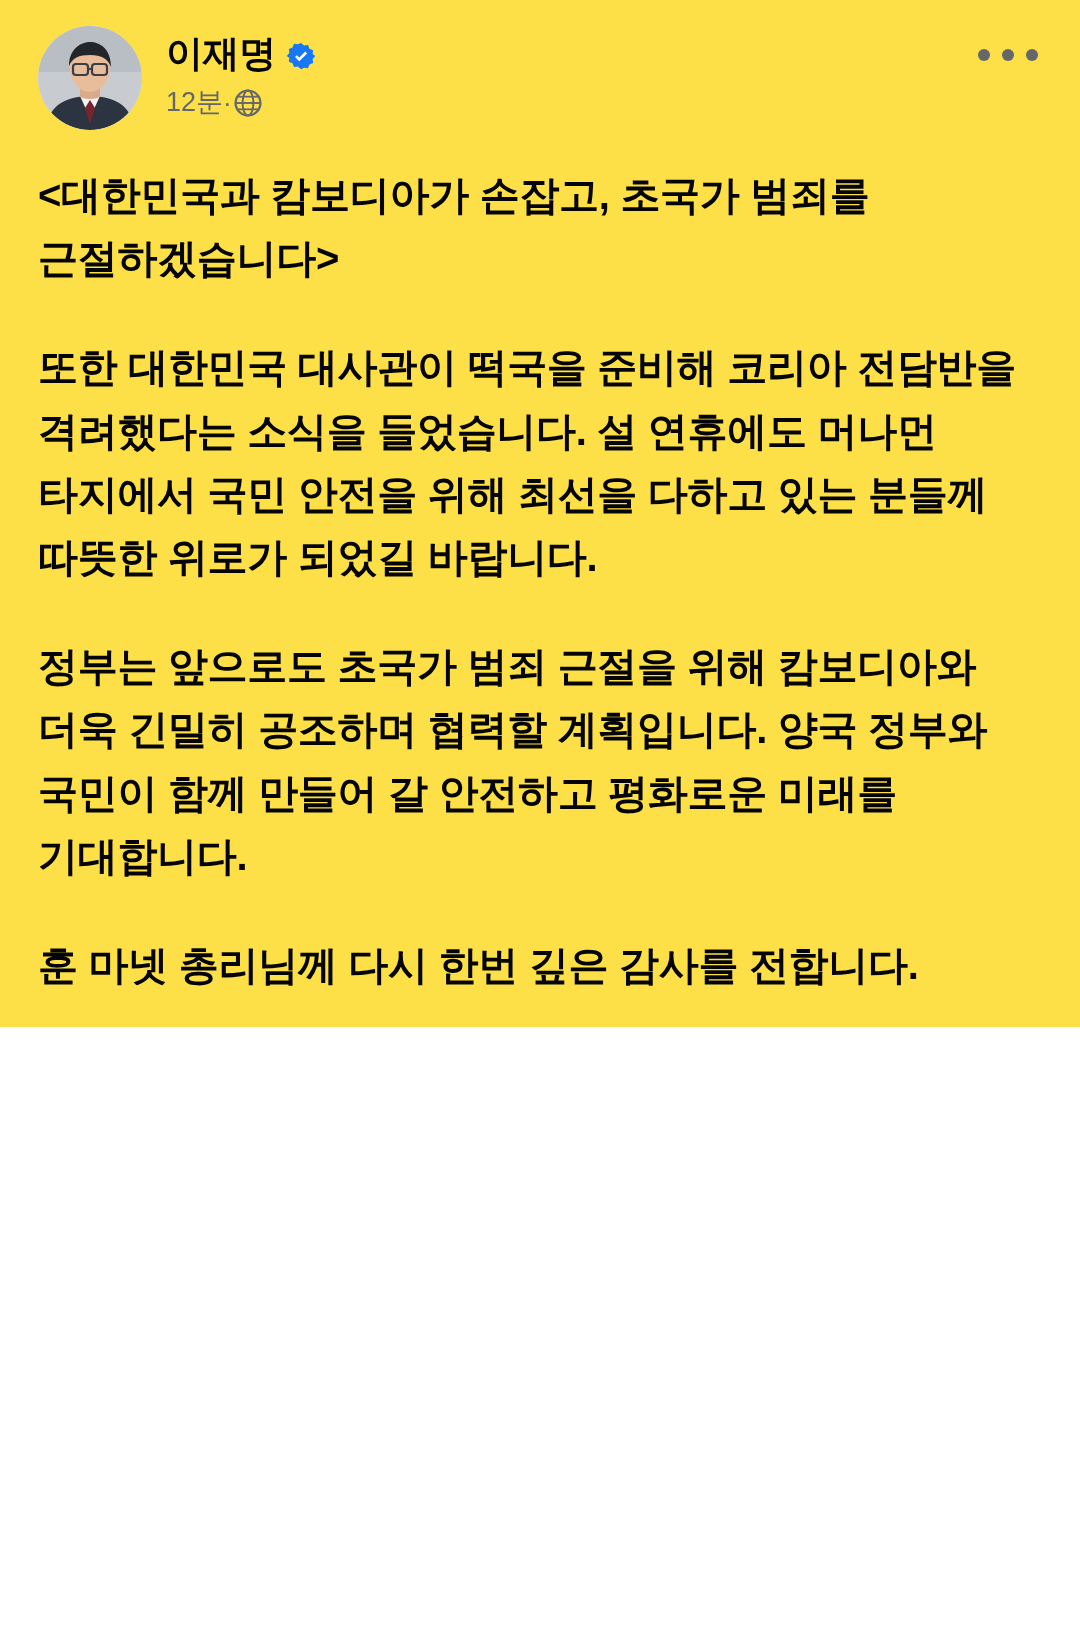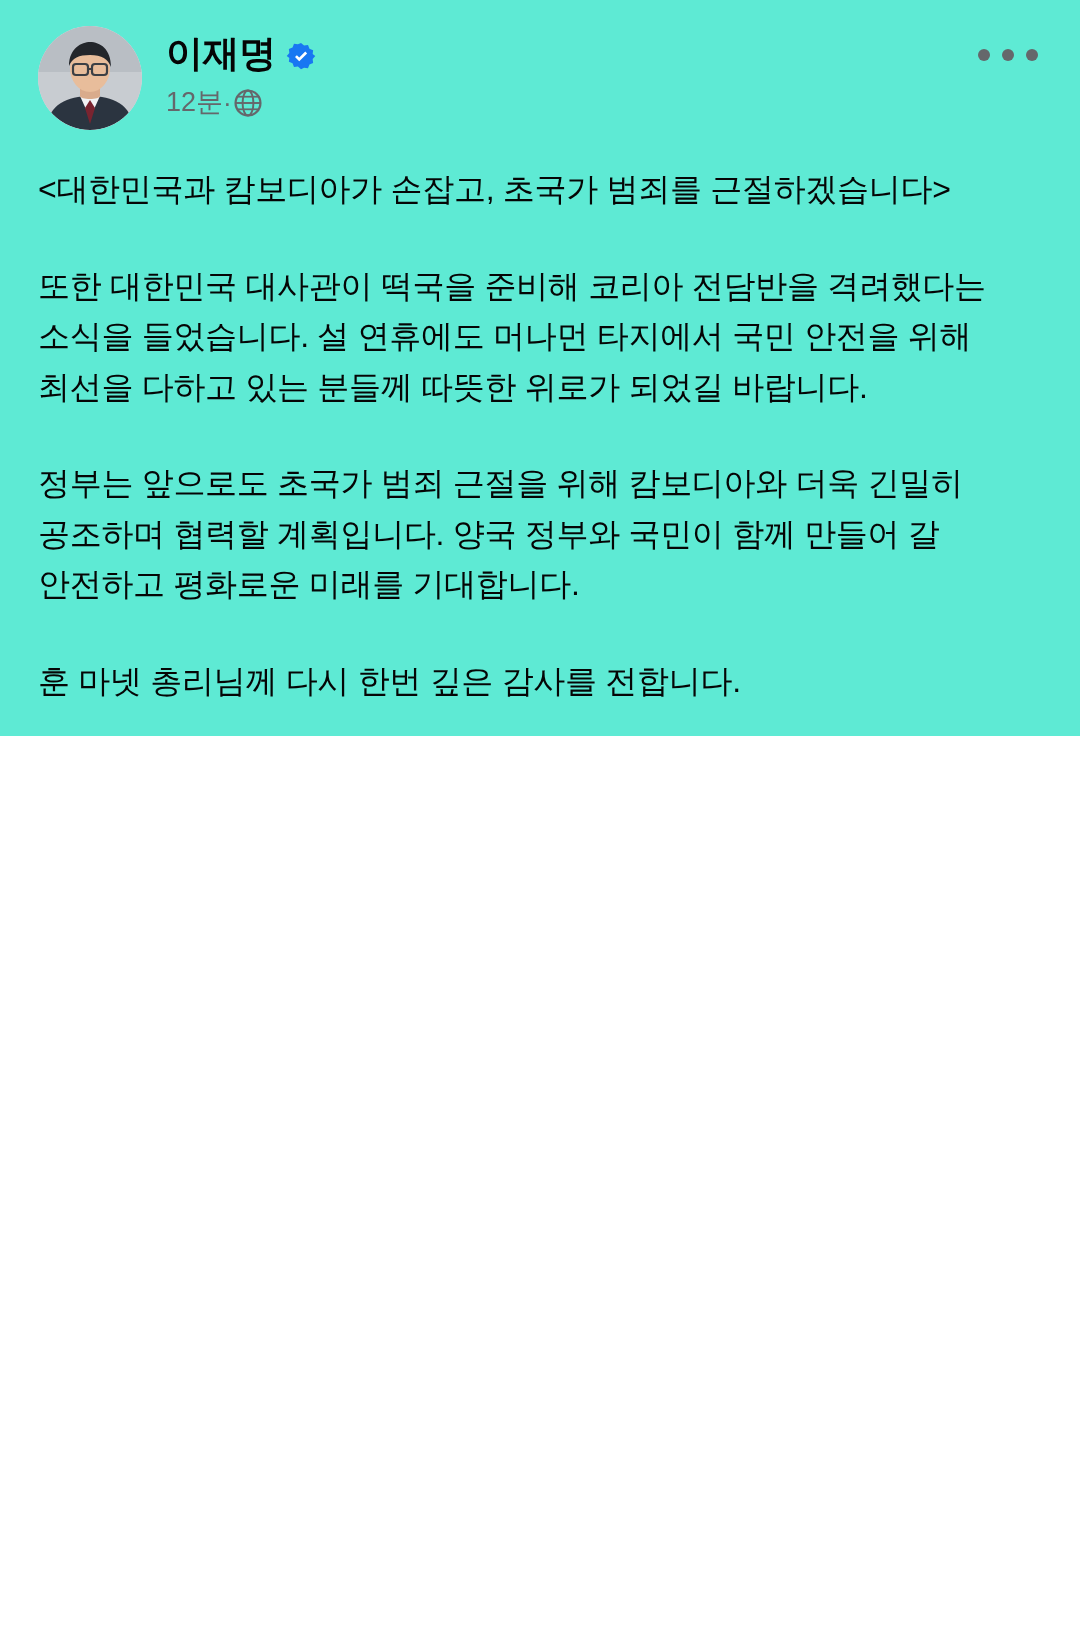--- a/index.html
+++ b/index.html
@@ -11,21 +11,21 @@
     width: 1080px;
     min-height: 1632px;
     font-family: "Liberation Sans", "DejaVu Sans", sans-serif;
     color: #050505;
     -webkit-font-smoothing: antialiased;
   }
   .post {
     width: 1080px;
     box-sizing: border-box;
     padding: 0;
-    background: #5eead4;
+    background: #fde047;
   }
 
   
   .post-header {
     display: flex;
     align-items: flex-start;
     padding: 26px 34px 0 38px;
     box-sizing: border-box;
     position: relative;
   }
@@ -103,26 +103,27 @@
     display: block;
   }
 
   
   .post-body {
     padding: 34px 38px 30px 38px;
     box-sizing: border-box;
   }
   .post-body p {
     margin: 0 0 46px 0;
-    font-size: 32px;
+    font-size: 40px;
     line-height: 1.58;
     color: #050505;
     letter-spacing: -0.3px;
     word-break: keep-all;
     white-space: pre-wrap;
+    font-weight: bold;
   }
   .post-body p:last-child { margin-bottom: 0; }
 </style>
 </head>
 <body>
 
 <div class="post">
 
   <div class="post-header">
 

